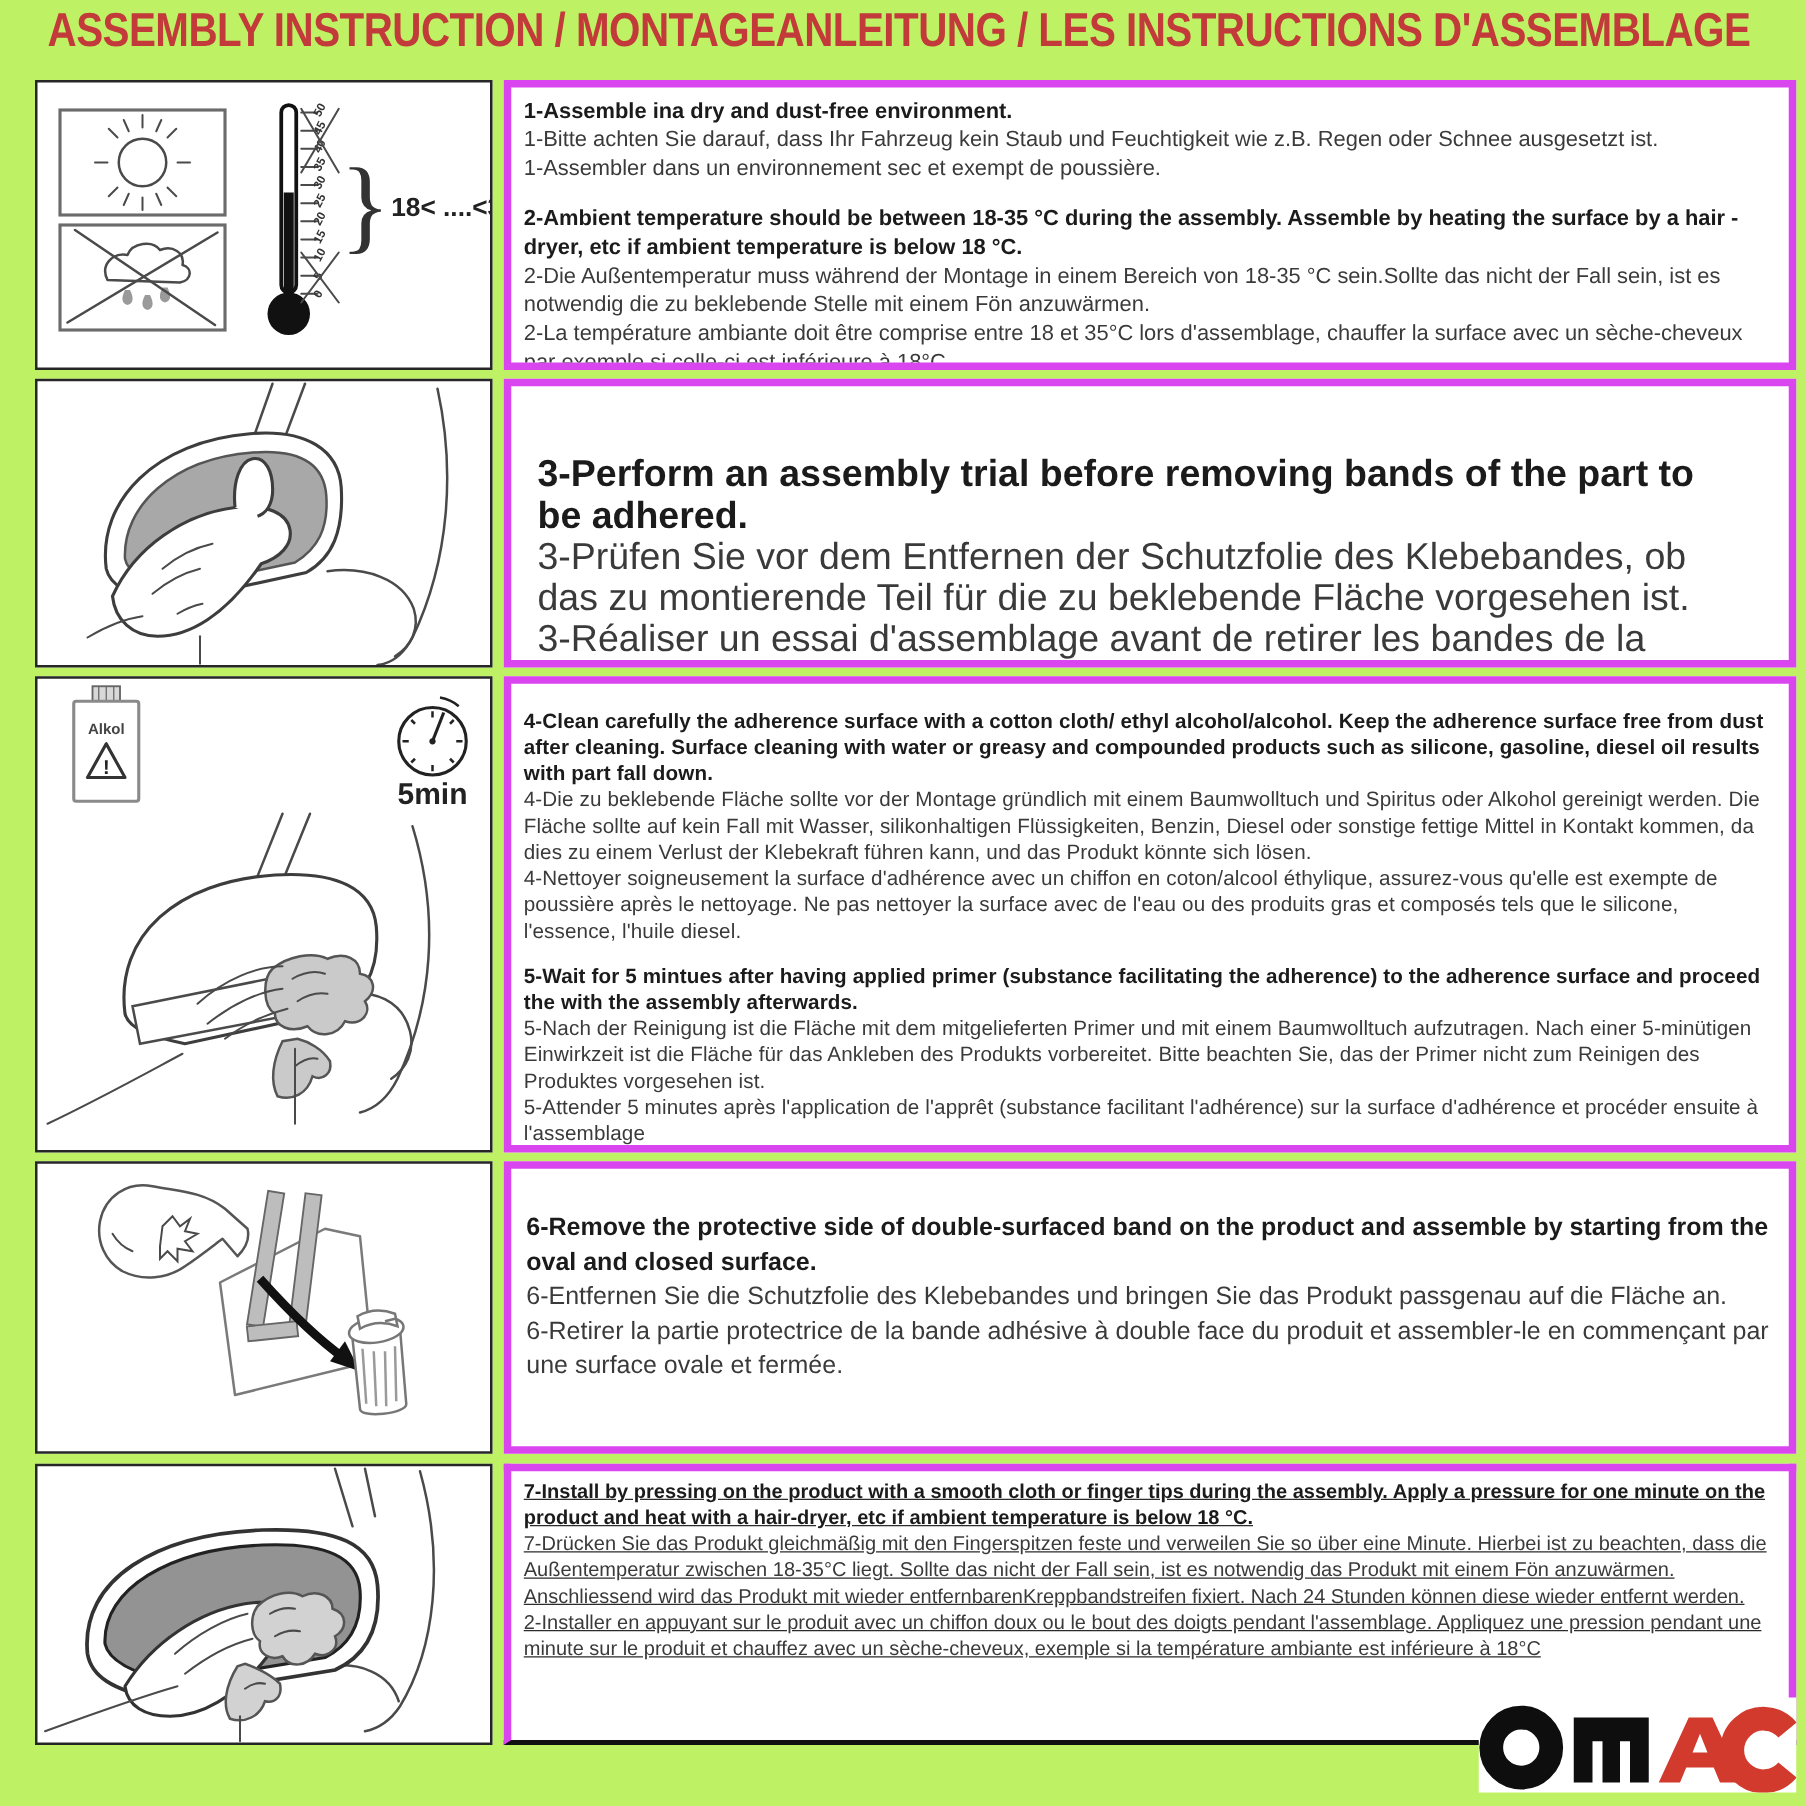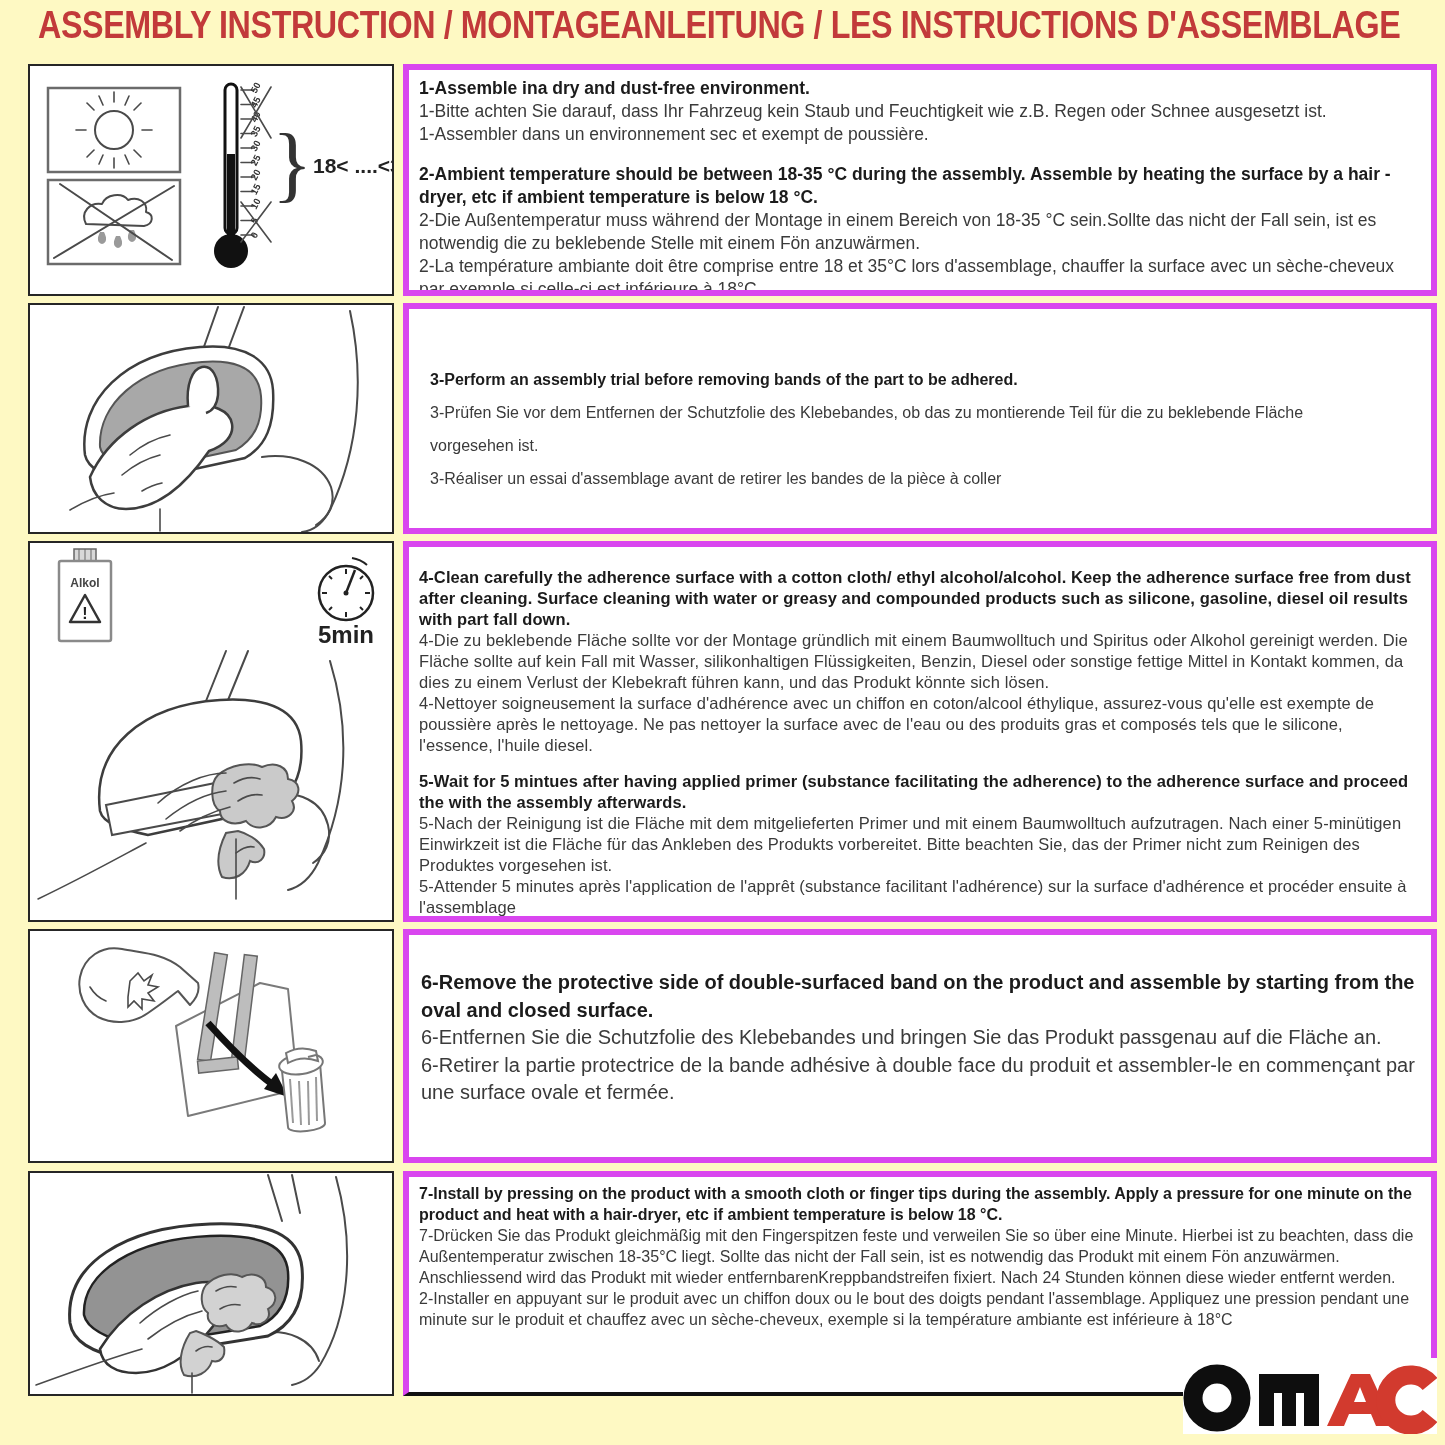--- a/index.html
+++ b/index.html
@@ -1,34 +1,34 @@
 <!DOCTYPE html>
 <html><head>
 <meta charset="utf-8">
 <style>
   html,body{margin:0;padding:0;background:#ffffff;}
   #page{
-    position:relative;width:1445px;height:1445px;background:#fef9c3;overflow:hidden;
+    position:relative;width:1445px;height:1445px;background:#bef264;overflow:hidden;
     font-family:"Liberation Sans",sans-serif;color:#2b2b2b;
   }
   .title{
     position:absolute;left:38px;top:4px;font-size:38px;font-weight:800;color:#c23a3a;
     white-space:nowrap;transform:scaleX(.85);transform-origin:left center;letter-spacing:-.5px;
   }
   .imgbox{position:absolute;left:28px;width:366px;border:2px solid #262626;background:#fff;box-sizing:border-box;}
   .txtbox{position:absolute;left:403px;width:1034px;border:6px solid #d946ef;background:#fff;box-sizing:border-box;overflow:hidden;}
   .r1{top:64px;height:232px;}  .r2{top:303px;height:231px;}
   .r3{top:541px;height:381px;} .r4{top:929px;height:234px;}
-  .r5{top:1171px;height:225px;}
+  .r5{top:1171px;height:225px;text-decoration:underline;}
   .txtbox.r5{border-bottom:4px solid #111;}
   .txt p{margin:0;color:#3a3a3a;}
   .txt p.b{font-weight:bold;color:#1b1b1b;}
   .s1{padding:7px 10px 0;font-size:17.5px;line-height:23px;}
   .s1 .gap{margin-top:17px;}
-  .s2{padding:54px 21px 0;font-size:16px;line-height:33px;}
+  .s2{padding:54px 21px 0;font-size:30px;line-height:33px;}
   .s2 p{max-width:950px;}
   .s3{padding:20px 10px 0;font-size:16.5px;line-height:21px;letter-spacing:.1px;}
   .s3 .gap{margin-top:15px;}
   .s4{padding:34px 12px 0;font-size:20px;line-height:27.5px;}
   .s4 p{max-width:995px;}
   .s5{padding:6px 10px 0;font-size:16px;line-height:21px;}
   .logo{position:absolute;left:1183px;top:1358px;width:254px;height:76px;background:#fff;}
   svg{display:block;}
   .ln{stroke:#4a4a4a;stroke-width:2;fill:none;stroke-linecap:round;stroke-linejoin:round;}
   .lnt{stroke:#4a4a4a;stroke-width:1.6;fill:none;stroke-linecap:round;}

